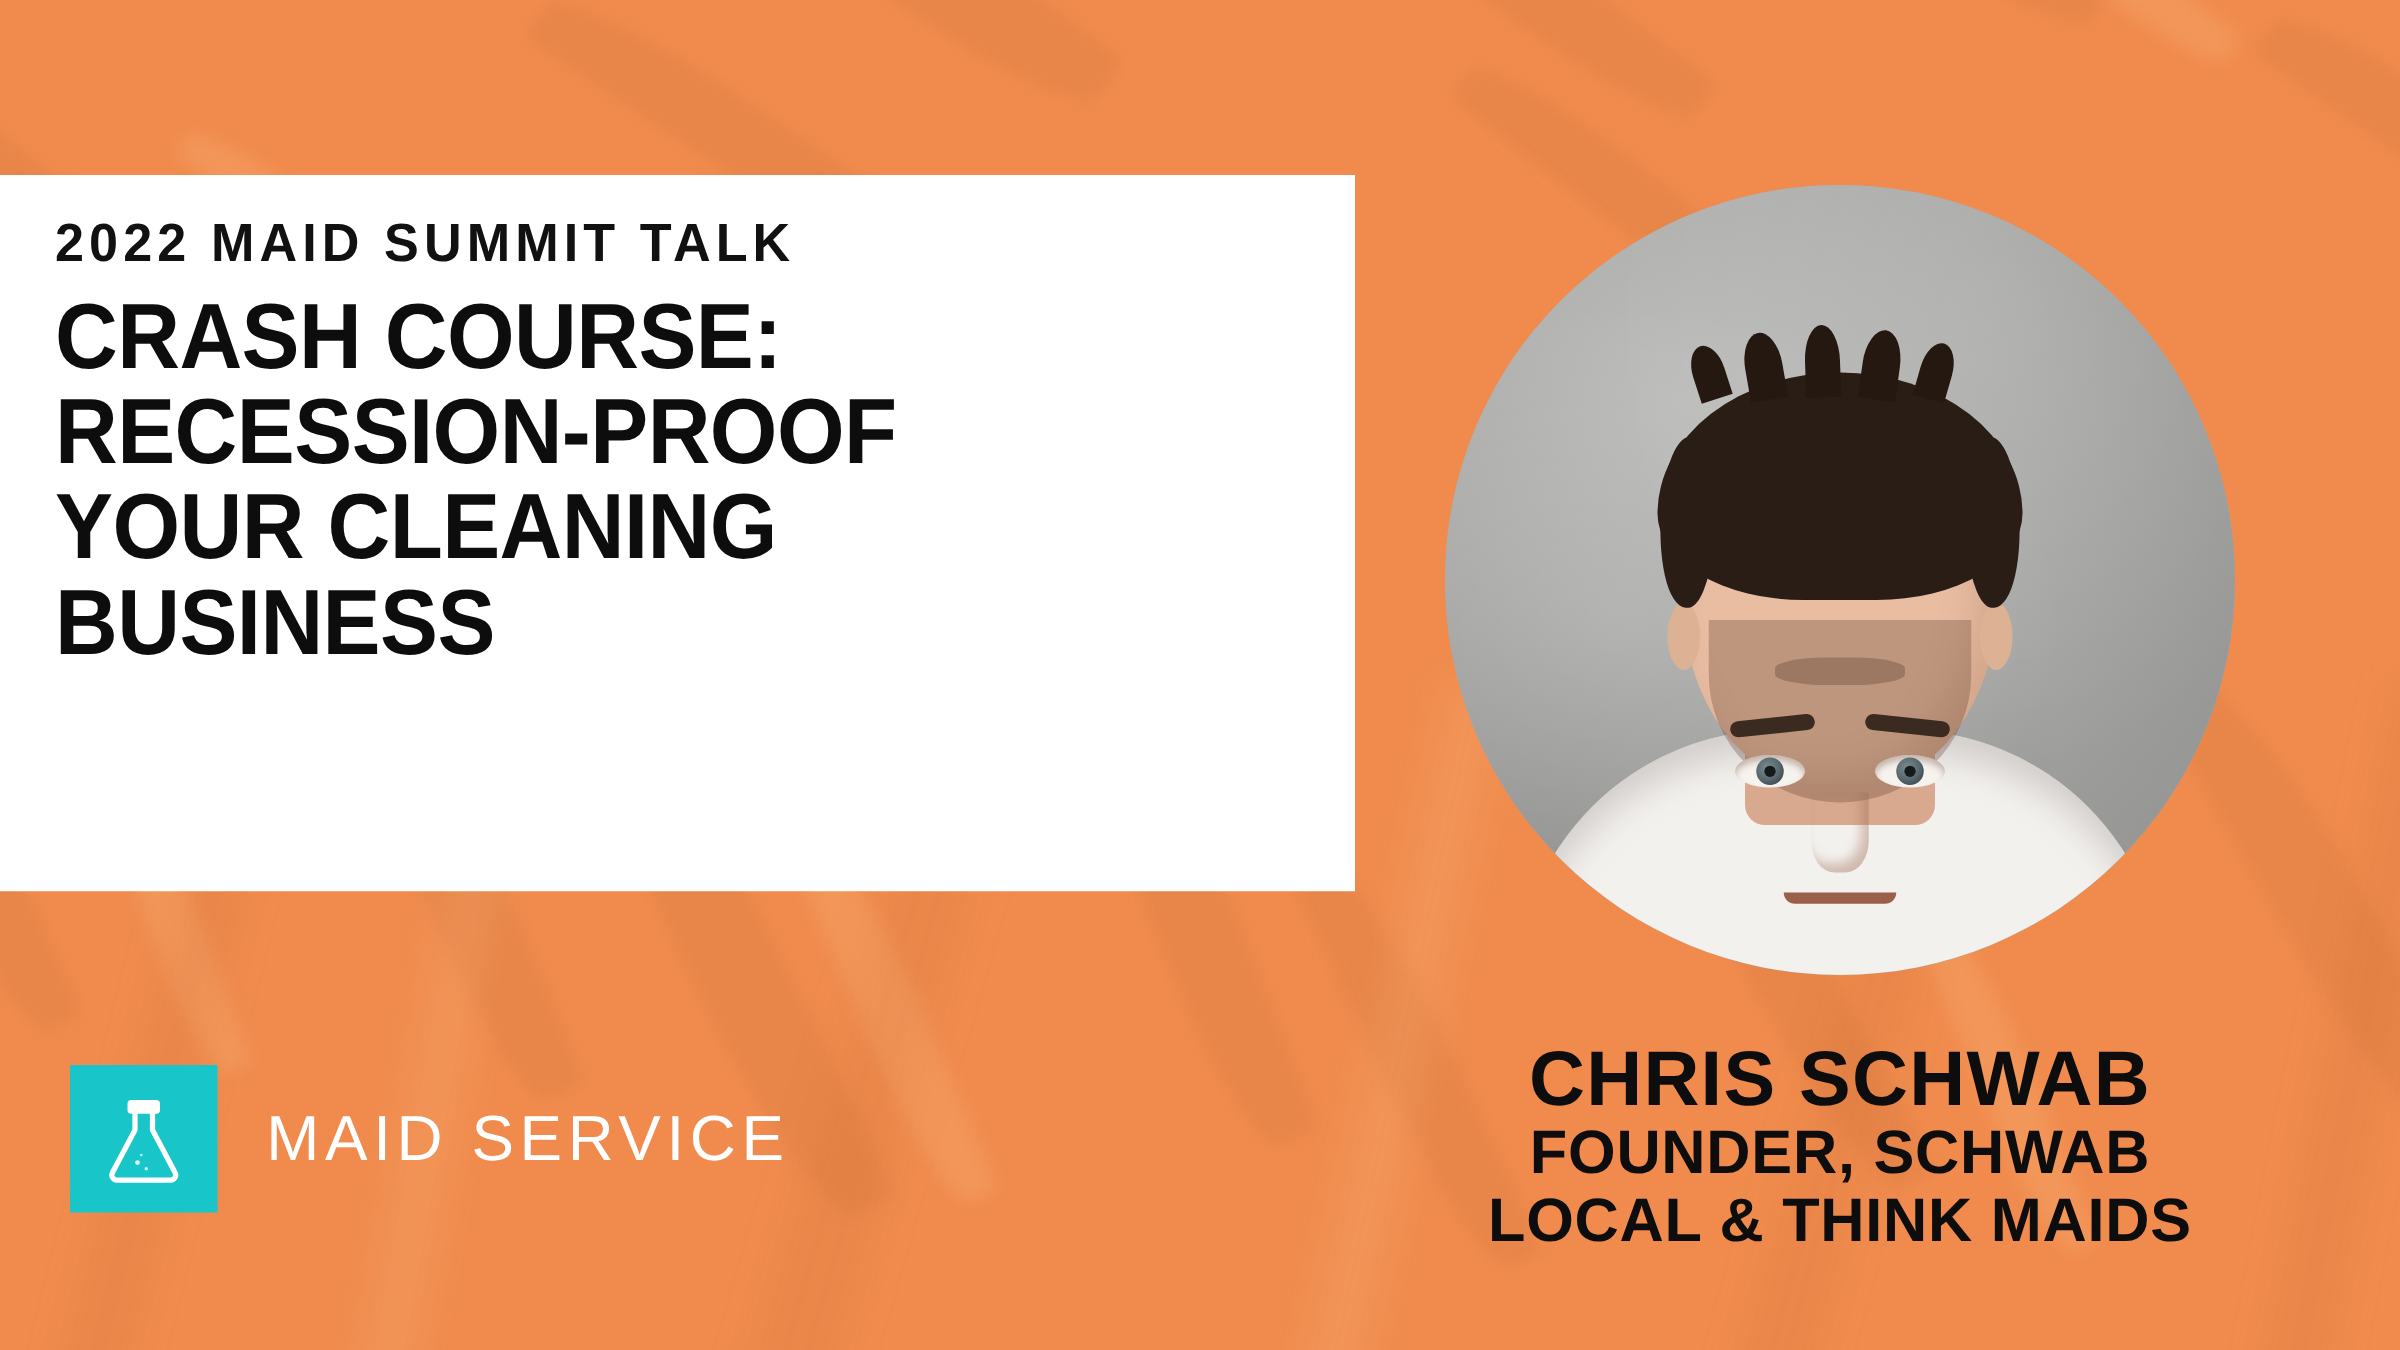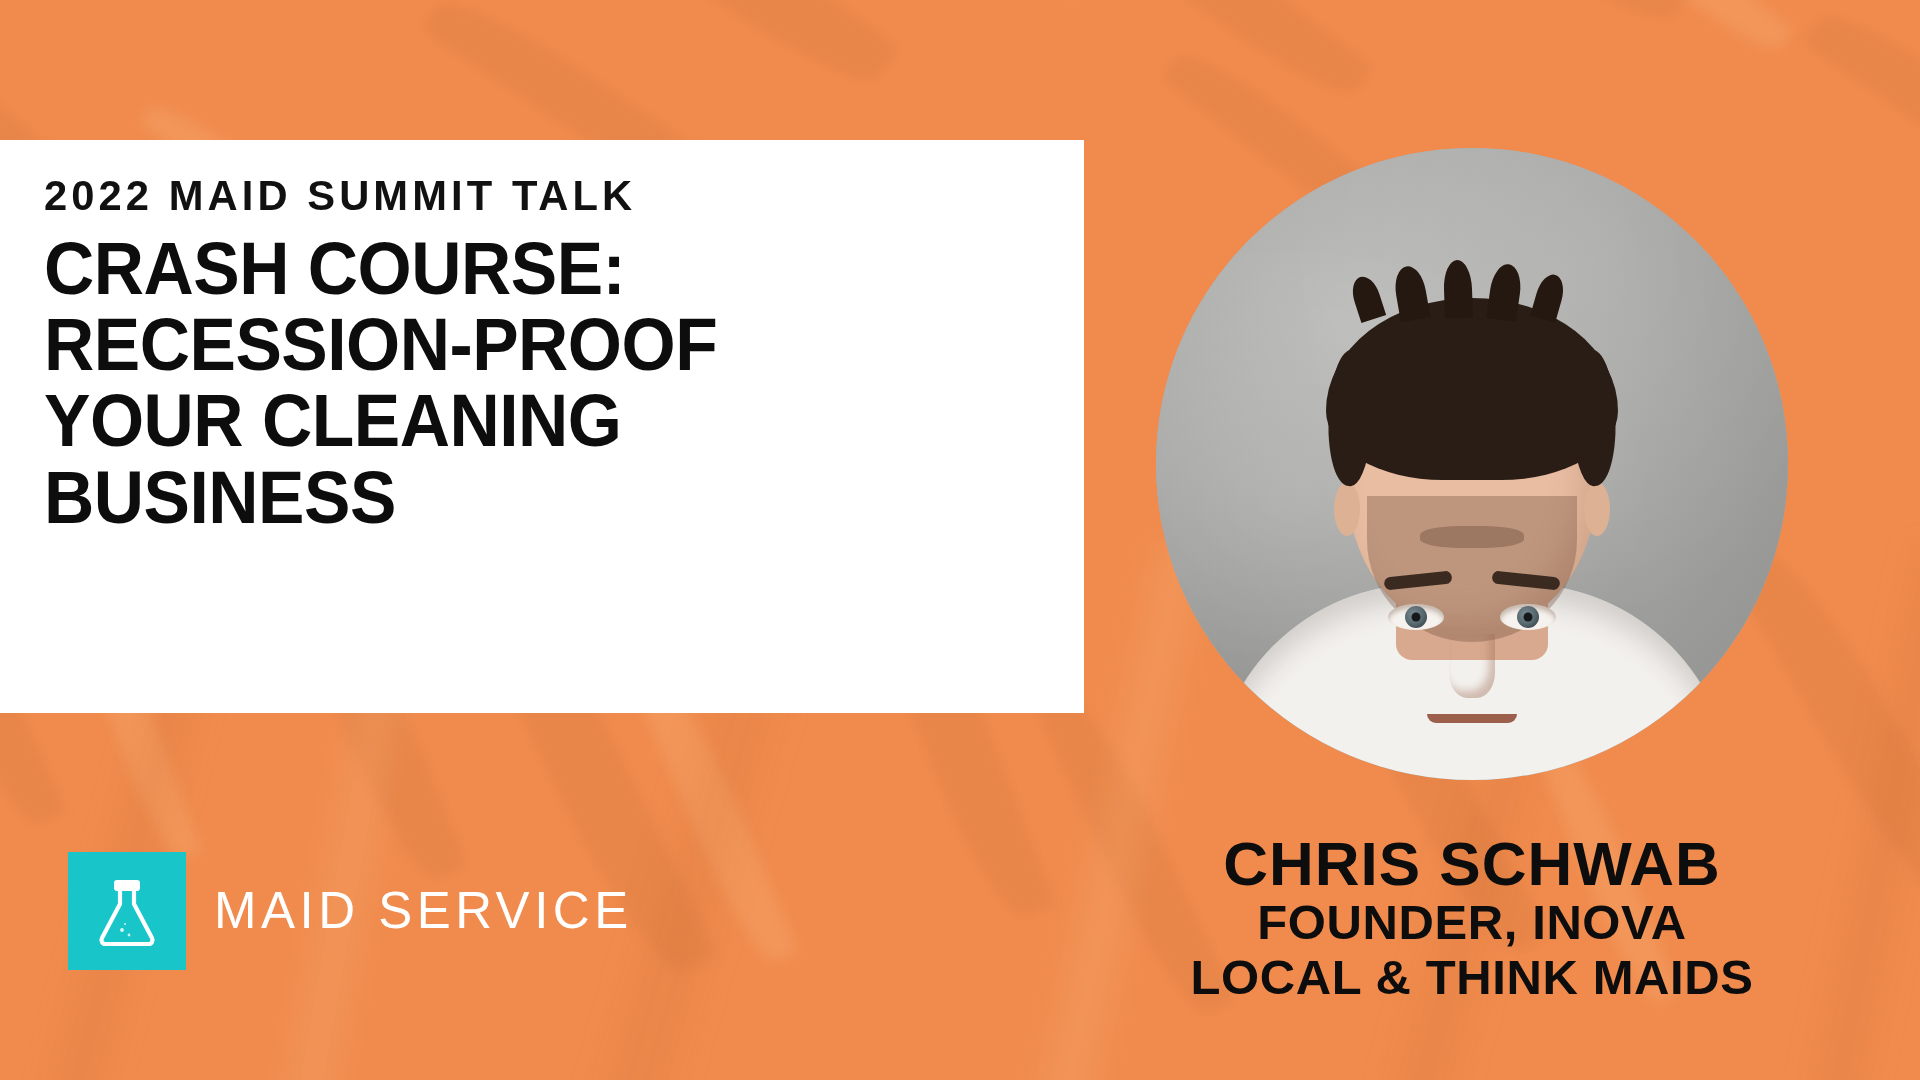--- a/index.html
+++ b/index.html
@@ -77,25 +77,25 @@
     transform-origin: left top;
   }
   .headline .hl-line {
     display: block;
     white-space: nowrap;
   }
 
   
   .logo-block {
     position: absolute;
-    left: 68px;
+    left: 56px;
     top: 852px;
     display: flex;
     align-items: center;
-    gap: 28px;
+    gap: 39px;
     text-align: right;
   }
   .logo-mark {
     width: 118px;
     height: 118px;
     background: #18c6c9;
     display: flex;
     align-items: center;
     justify-content: center;
     flex: 0 0 auto;
@@ -437,18 +437,18 @@
         </div>
         <div class="nose"></div>
         <div class="mouth"></div>
       </div>
     </div>
   </div>
 
   <div class="speaker">
     <div class="speaker-name">CHRIS SCHWAB</div>
     <div class="speaker-role">
-      <span>FOUNDER, INOVA</span>
+      <span>FOUNDER, SCHWAB</span>
       <span>LOCAL &amp; THINK MAIDS</span>
     </div>
   </div>
 
 </div>
 
 </body></html>

